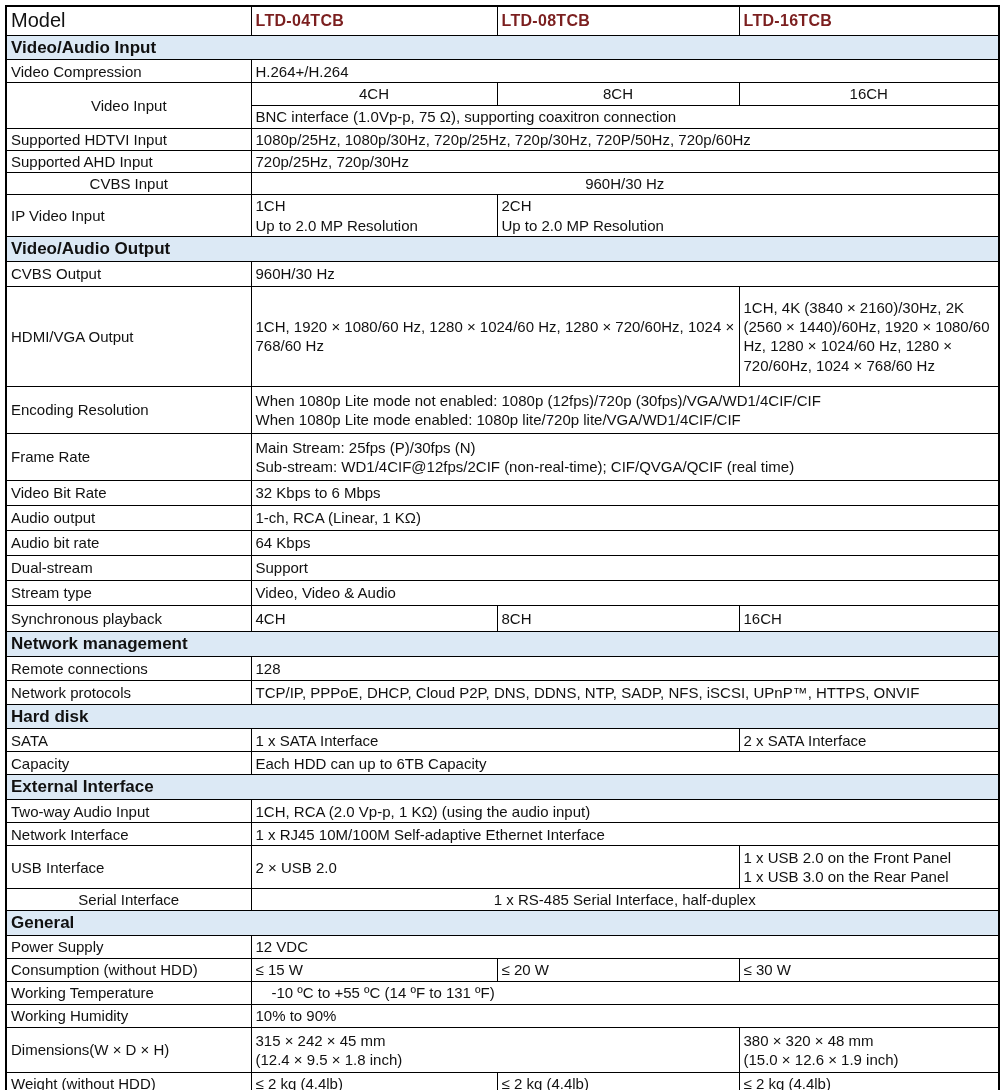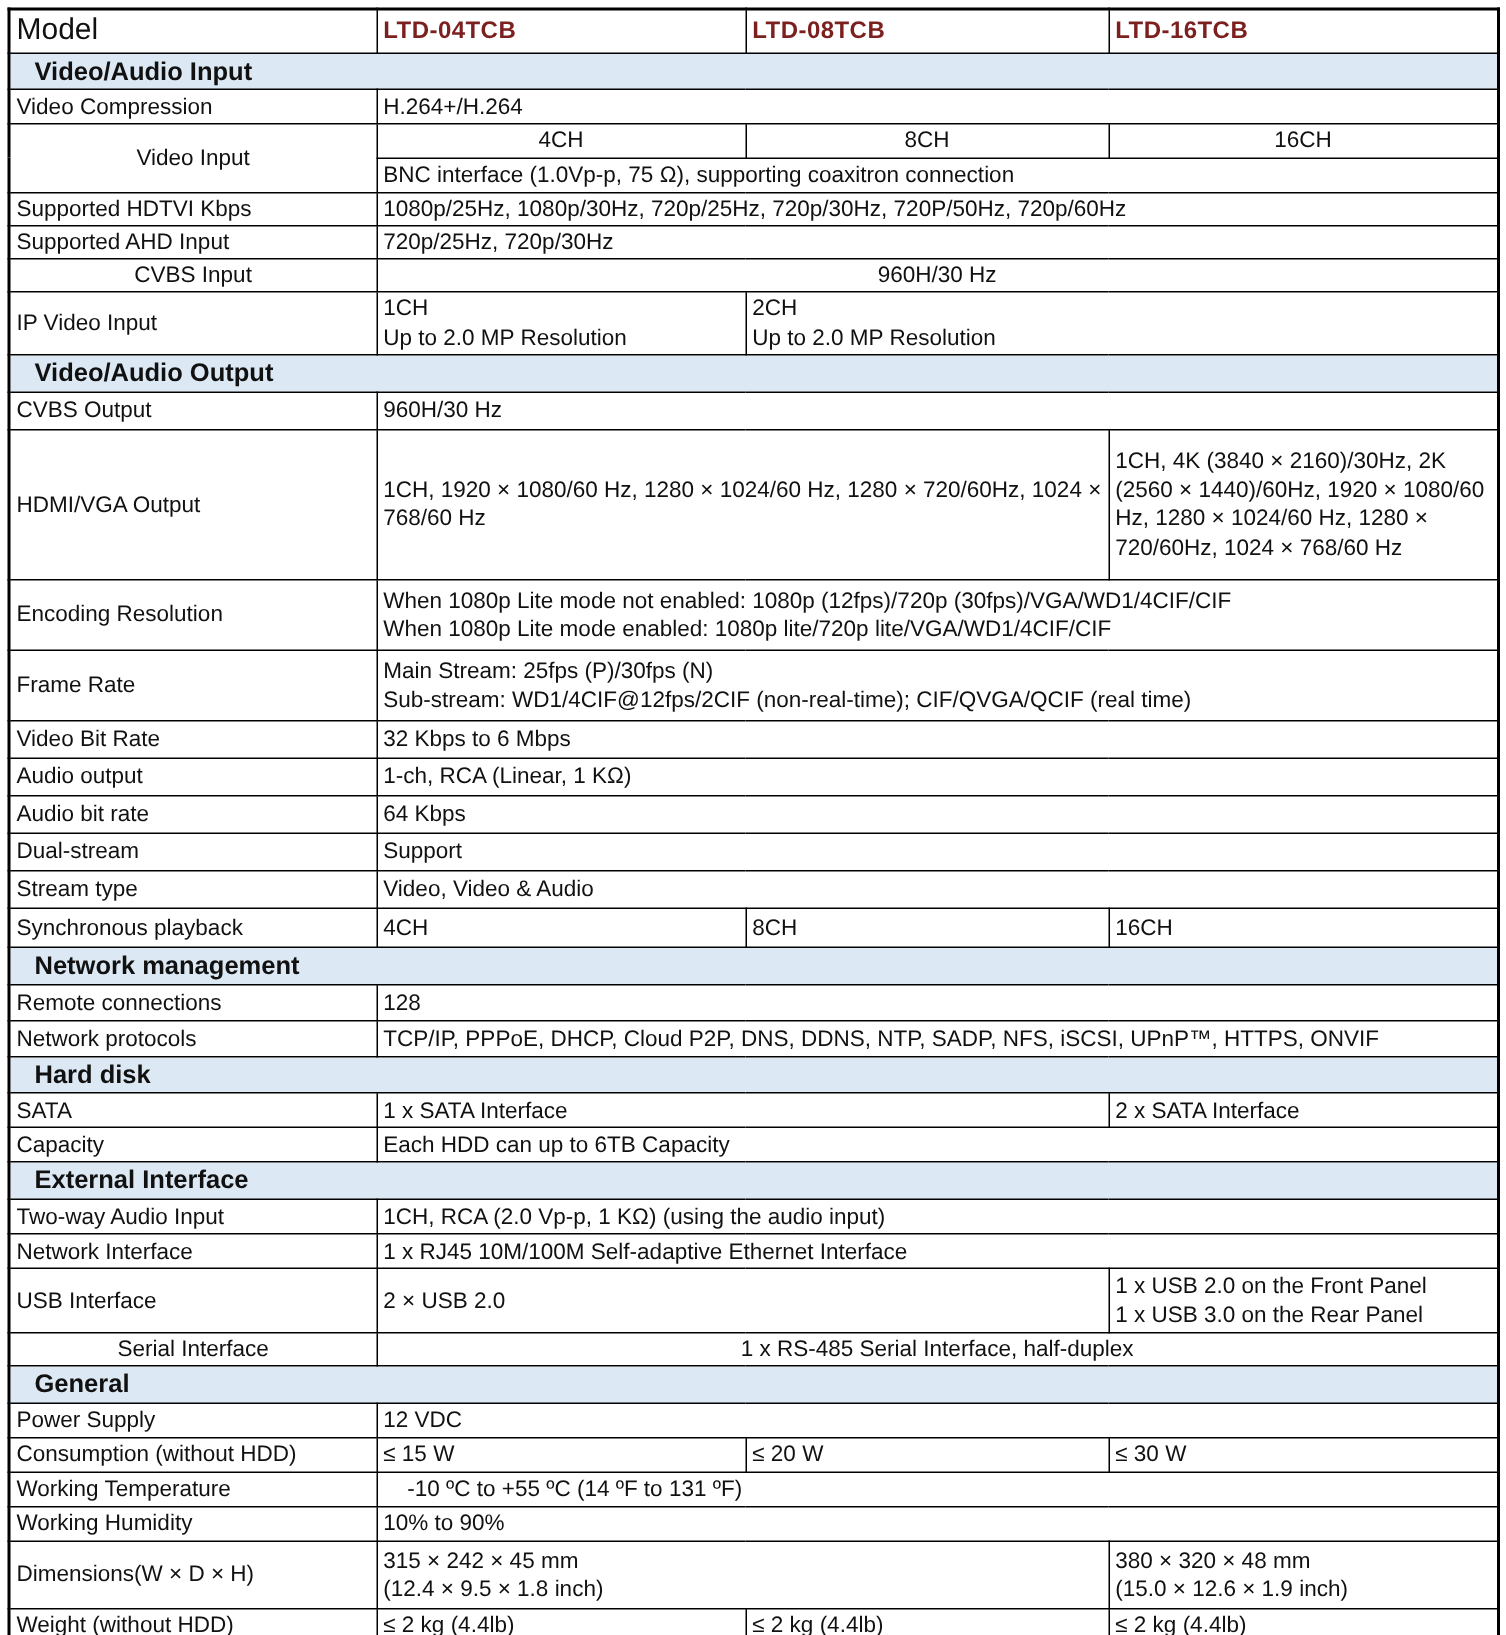--- a/index.html
+++ b/index.html
@@ -41,21 +41,21 @@
   tr.h43{height:43px;}
   tr.h45{height:45px;}
   tr.h47{height:47px;margin-left:41px;}
   tr.h100{height:100px;}
   td.model-label{font-weight:normal;font-size:20px;}
   td.model-name{font-weight:bold;font-size:16px;color:var(--model-color);letter-spacing:.3px;}
   td.section{
     background:var(--section-bg);
     font-weight:bold;
     font-size:17px;
-    padding-left:16px;
+    padding-left:4px;
   }
 </style>
 </head>
 <body>
 
 <div class="page">
 <table class="spec">
   <colgroup>
     <col style="width:245px">
         <col style="width:246px">
@@ -84,21 +84,21 @@
     <td rowspan="2">Video Input</td>
     <td>4CH</td>
     <td>8CH</td>
     <td>16CH</td>
   </tr>
   <tr>
     <td colspan="3">BNC interface (1.0Vp-p, 75 Ω), supporting coaxitron connection</td>
   </tr>
 
   <tr class="h21">
-    <td>Supported HDTVI Kbps</td>
+    <td>Supported HDTVI Input</td>
     <td colspan="3">1080p/25Hz, 1080p/30Hz, 720p/25Hz, 720p/30Hz, 720P/50Hz, 720p/60Hz</td>
   </tr>
 
   <tr class="h21">
     <td>Supported AHD Input</td>
     <td colspan="3">720p/25Hz, 720p/30Hz</td>
   </tr>
 
   <tr class="h22">
     <td>CVBS Input</td>

